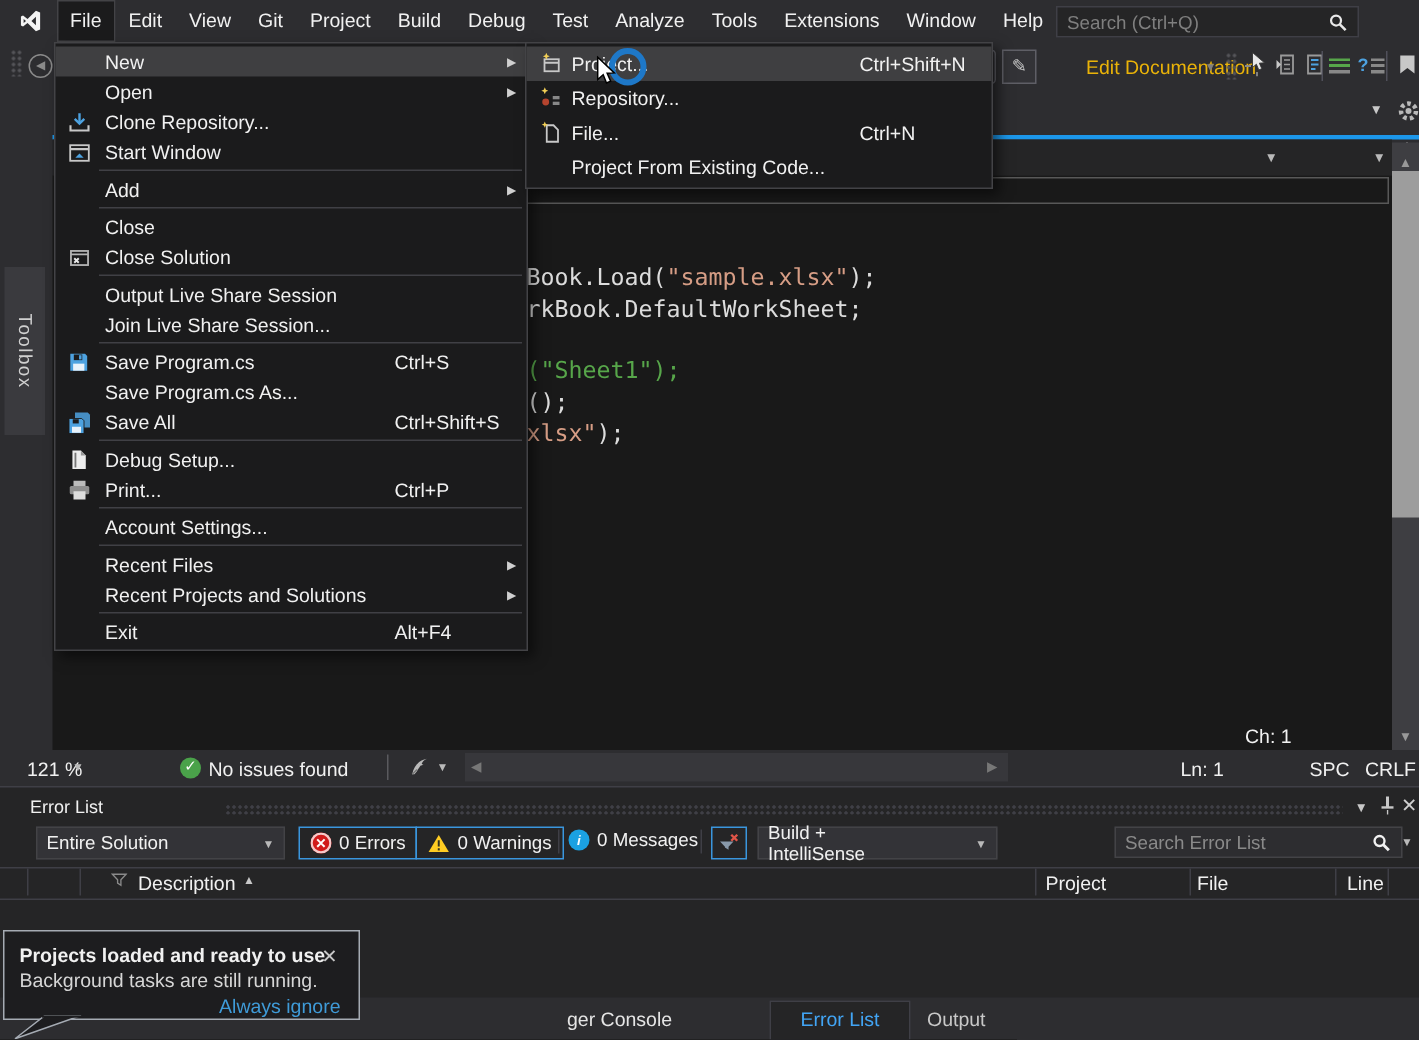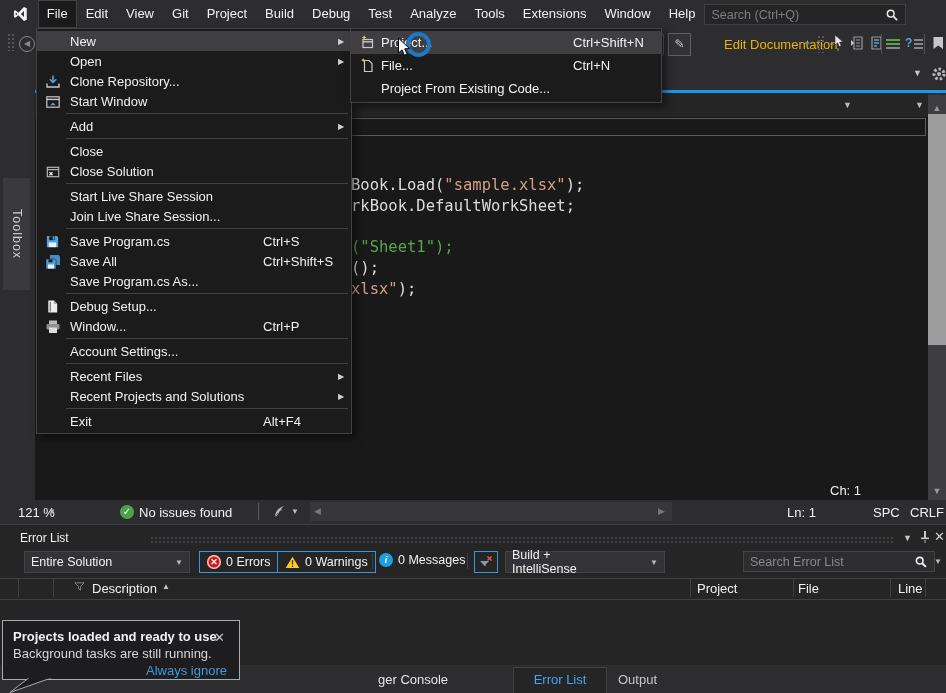--- a/index.html
+++ b/index.html
@@ -391,73 +391,73 @@
           <svg viewBox="0 0 16 16" width="16" height="16">
             <rect x="2.3" y="3.3" width="11.4" height="9.4" fill="none" stroke="#b5b5b5" stroke-width="1.2"></rect>
             <path d="M2.3 5.6h11.4" stroke="#b5b5b5" stroke-width="1.2"></path>
             <path d="M4.5 8.2l3 3m0-3l-3 3" stroke="#e8e8e8" stroke-width="1.3"></path>
           </svg>
         </span>
         <span class="mi-label">Close Solution</span>
       </div>
       <div class="mi-sep"></div>
       <div class="mi">
-        <span class="mi-label">Start Live Share Session</span>
+        <span class="mi-label">Output Live Share Session</span>
       </div>
       <div class="mi">
         <span class="mi-label">Join Live Share Session...</span>
       </div>
       <div class="mi-sep"></div>
       <div class="mi">
         <span class="mi-icon">
           <svg viewBox="0 0 16 16" width="15" height="15">
             <path d="M2 2h10.5L14 3.5V14H2z" fill="#4da2e0"></path>
             <rect x="4.5" y="2.5" width="6" height="4" fill="#1b1b1c"></rect>
             <rect x="8.2" y="3" width="1.8" height="3" fill="#4da2e0"></rect>
             <rect x="4" y="9" width="8" height="5" fill="#e8f2fa"></rect>
           </svg>
         </span>
         <span class="mi-label">Save Program.cs</span>
         <span class="mi-short">Ctrl+S</span>
       </div>
       <div class="mi">
+        <span class="mi-label">Save Program.cs As...</span>
+      </div>
+      <div class="mi">
         <span class="mi-icon">
           <svg viewBox="0 0 16 16" width="16" height="16">
             <path d="M5 1h8.5l1.5 1.5V11H5z" fill="#4da2e0" opacity=".85"></path>
             <path d="M1 5h8.5L11 6.5V15H1z" fill="#4da2e0" stroke="#1b1b1c" stroke-width=".6"></path>
             <rect x="3" y="10.5" width="6" height="4" fill="#e8f2fa"></rect>
             <rect x="3.5" y="5.5" width="4" height="2.8" fill="#1b1b1c"></rect>
           </svg>
         </span>
         <span class="mi-label">Save All</span>
         <span class="mi-short">Ctrl+Shift+S</span>
       </div>
-      <div class="mi">
-        <span class="mi-label">Save Program.cs As...</span>
-      </div>
       <div class="mi-sep"></div>
       <div class="mi">
         <span class="mi-icon">
           <svg viewBox="0 0 16 16" width="15" height="15">
             <path d="M3.5 1.5h6L13 5v9.5H3.5z" fill="#ededed"></path>
             <path d="M9.5 1.5 13 5H9.5z" fill="#999"></path>
             <rect x="5" y="3" width="1.3" height="10.5" fill="#777"></rect>
           </svg>
         </span>
         <span class="mi-label">Debug Setup...</span>
       </div>
       <div class="mi">
         <span class="mi-icon">
           <svg viewBox="0 0 16 16" width="16" height="16">
             <rect x="4" y="1.5" width="8" height="3.5" fill="#bbb"></rect>
             <rect x="1.5" y="5" width="13" height="5.5" rx="1" fill="#8f8f8f"></rect>
             <rect x="4" y="8.5" width="8" height="5.5" fill="#ddd"></rect>
           </svg>
         </span>
-        <span class="mi-label">Window...</span>
+        <span class="mi-label">Print...</span>
         <span class="mi-short">Ctrl+P</span>
       </div>
       <div class="mi-sep"></div>
       <div class="mi">
         <span class="mi-label">Account Settings...</span>
       </div>
       <div class="mi-sep"></div>
       <div class="mi">
         <span class="mi-label">Recent Files</span>
         <span class="mi-arrow">▶</span>
@@ -476,20 +476,31 @@
       <div class="mi hl">
         <span class="mi-icon">
           <svg viewBox="0 0 16 16" width="16" height="16">
             <rect x="4" y="5.5" width="9.5" height="8" fill="none" stroke="#c8c8c8" stroke-width="1.2"></rect>
             <path d="M4 7.8h9.5" stroke="#c8c8c8" stroke-width="1.4"></path>
             <path d="M5.2 1.2l.7 1.6 1.6.7-1.6.7-.7 1.6-.7-1.6-1.6-.7 1.6-.7z" fill="#f2cf55"></path>
           </svg>
         </span>
         <span class="mi-label">Project...</span>
         <span class="mi-short">Ctrl+Shift+N</span>
+      </div>
+      <div class="mi">
+        <span class="mi-icon">
+          <svg viewBox="0 0 16 16" width="16" height="16">
+            <path d="M4.2 1.2l.7 1.6 1.6.7-1.6.7-.7 1.6-.7-1.6-1.6-.7 1.6-.7z" fill="#f2cf55"></path>
+            <circle cx="4.8" cy="11" r="2.3" fill="#b5442e"></circle>
+            <rect x="9.5" y="7" width="4.5" height="2.2" fill="#888"></rect>
+            <rect x="9.5" y="10.8" width="4.5" height="2.2" fill="#888"></rect>
+          </svg>
+        </span>
+        <span class="mi-label">Repository...</span>
       </div>
       <div class="mi">
         <span class="mi-icon">
           <svg viewBox="0 0 16 16" width="16" height="16">
             <path d="M5.5 3.5h4.5L13 6.5v8H5.5z" fill="none" stroke="#c8c8c8" stroke-width="1.2"></path>
             <path d="M4.2 1l.6 1.5 1.5.6-1.5.6-.6 1.5-.6-1.5L2.1 3.1l1.5-.6z" fill="#f2cf55"></path>
           </svg>
         </span>
         <span class="mi-label">File...</span>
         <span class="mi-short">Ctrl+N</span>

